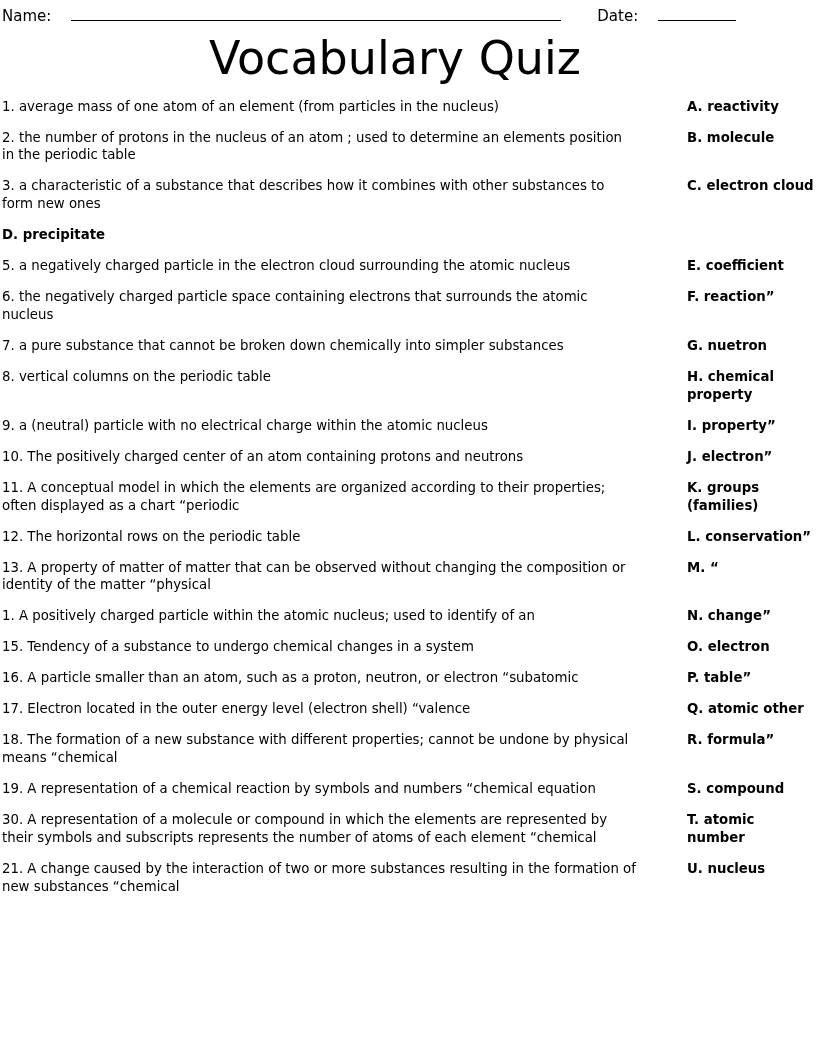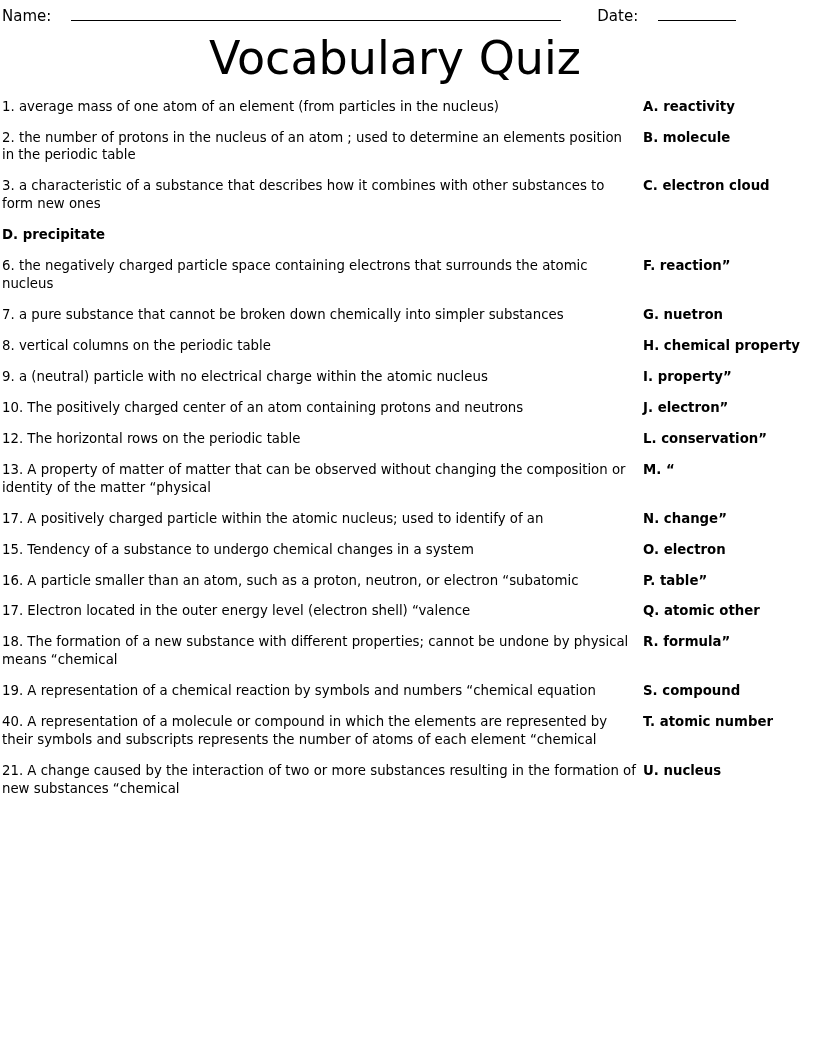--- a/index.html
+++ b/index.html
@@ -60,20 +60,21 @@
     padding-right: 10px;
     line-height: 1.1;
   }
   .qa-list {
     padding: 0 0 0 2px;
   }
   .qa-row {
     display: flex;
     align-items: flex-start;
     margin-bottom: 13px;
+    gap: 44px;
   }
   .q-cell {
     width: 641px;
     flex: 0 0 641px;
     font-size: 13.3px;
     line-height: 1.35;
     padding-right: 6px;
     box-sizing: border-box;
   }
   .a-cell {
@@ -111,20 +112,24 @@
 
     <div class="qa-row">
       <div class="q-cell">3. a characteristic of a substance that describes how it combines with other substances to form new ones</div>
       <div class="a-cell">C. electron cloud</div>
     </div>
 
     <div class="qa-row">
       <div class="a-cell">D. precipitate</div>
     </div>
 
+    <div class="qa-row">
+      <div class="q-cell">5. a negatively charged particle in the electron cloud surrounding the atomic nucleus</div>
+      <div class="a-cell">E. coefficient</div>
+    </div>
 
     <div class="qa-row">
       <div class="q-cell">6. the negatively charged particle space containing electrons that surrounds the atomic nucleus</div>
       <div class="a-cell">F. reaction”</div>
     </div>
 
     <div class="qa-row">
       <div class="q-cell">7. a pure substance that cannot be broken down chemically into simpler substances</div>
       <div class="a-cell">G. nuetron</div>
     </div>
@@ -137,33 +142,37 @@
     <div class="qa-row">
       <div class="q-cell">9. a (neutral) particle with no electrical charge within the atomic nucleus</div>
       <div class="a-cell">I. property”</div>
     </div>
 
     <div class="qa-row">
       <div class="q-cell">10. The positively charged center of an atom containing protons and neutrons</div>
       <div class="a-cell">J. electron”</div>
     </div>
 
+    <div class="qa-row">
+      <div class="q-cell">11. A conceptual model in which the elements are organized according to their properties; often displayed as a chart “periodic</div>
+      <div class="a-cell">K. groups (families)</div>
+    </div>
 
     <div class="qa-row">
       <div class="q-cell">12. The horizontal rows on the periodic table</div>
       <div class="a-cell">L. conservation”</div>
     </div>
 
     <div class="qa-row">
       <div class="q-cell">13. A property of matter of matter that can be observed without changing the composition or identity of the matter “physical</div>
       <div class="a-cell">M. “</div>
     </div>
 
     <div class="qa-row">
-      <div class="q-cell">17. A positively charged particle within the atomic nucleus; used to identify of an</div>
+      <div class="q-cell">1. A positively charged particle within the atomic nucleus; used to identify of an</div>
       <div class="a-cell">N. change”</div>
     </div>
 
     <div class="qa-row">
       <div class="q-cell">15. Tendency of a substance to undergo chemical changes in a system</div>
       <div class="a-cell">O. electron</div>
     </div>
 
     <div class="qa-row">
       <div class="q-cell">16. A particle smaller than an atom, such as a proton, neutron, or electron “subatomic</div>
@@ -179,21 +188,21 @@
       <div class="q-cell">18. The formation of a new substance with different properties; cannot be undone by physical means “chemical</div>
       <div class="a-cell">R. formula”</div>
     </div>
 
     <div class="qa-row">
       <div class="q-cell">19. A representation of a chemical reaction by symbols and numbers “chemical equation</div>
       <div class="a-cell">S. compound</div>
     </div>
 
     <div class="qa-row">
-      <div class="q-cell">40. A representation of a molecule or compound in which the elements are represented by their symbols and subscripts represents the number of atoms of each element “chemical</div>
+      <div class="q-cell">30. A representation of a molecule or compound in which the elements are represented by their symbols and subscripts represents the number of atoms of each element “chemical</div>
       <div class="a-cell">T. atomic number</div>
     </div>
 
     <div class="qa-row">
       <div class="q-cell">21. A change caused by the interaction of two or more substances resulting in the formation of new substances “chemical</div>
       <div class="a-cell">U. nucleus</div>
     </div>
 
   </div>
 </div>

